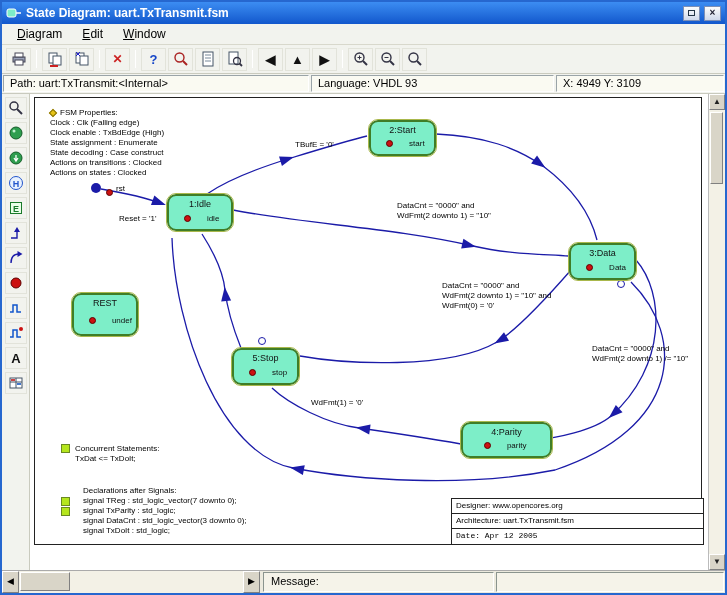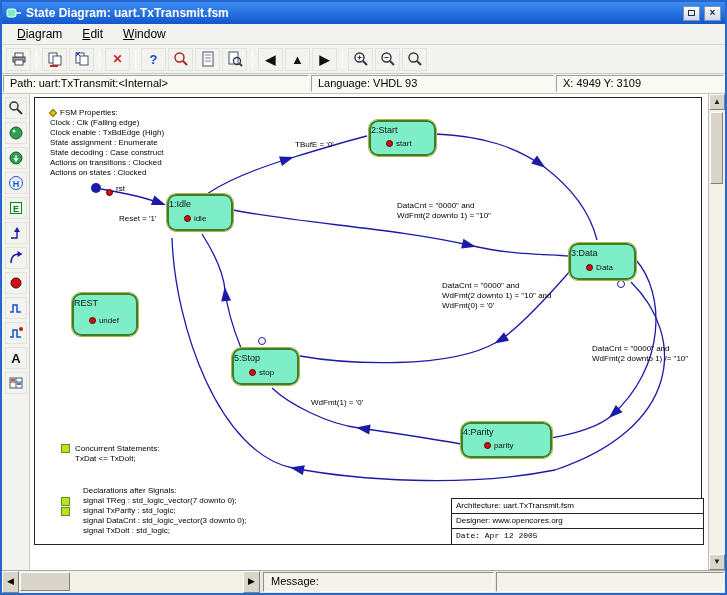--- a/index.html
+++ b/index.html
@@ -47,22 +47,22 @@
   .bottombar { height:23px; display:flex; align-items:stretch; background:#eceade; border-top:1px solid #aaa; flex:0 0 auto; }
   .hscroll { width:258px; display:flex; }
   .hbtn { width:17px; height:100%; background:#d9d5c8; border:1px solid; border-color:#fff #808080 #808080 #fff; text-align:center; font-size:9px; line-height:19px; }
   .htrack { flex:1; position:relative; background:#f3f1e6; }
   .hthumb { position:absolute; left:1px; top:1px; height:19px; width:50px; background:#d9d5c8; border:1px solid; border-color:#fff #808080 #808080 #fff; }
   .msgpanel { flex:1; border:1px solid; border-color:#8a948e #fff #fff #8a948e; margin:1px 1px 1px 3px; padding:2px 7px; background:#f5f3e9; font-size:11px; }
   .blankpanel { width:228px; border:1px solid; border-color:#8a948e #fff #fff #8a948e; margin:1px; background:#f5f3e9; }
 
   
   .state { position:absolute; background:#7deec8; border:2px solid #3f7d28; outline:1px solid #a9b84c; border-radius:9px; }
-  .state-title { text-align:left; font-size:9px; margin-top:3px; color:#111; }
-  .state-action { position:absolute; left:24%; top:54%; display:flex; gap:3px; align-items:center; font-size:8px; color:#111; }
+  .state-title { text-align:center; font-size:9px; margin-top:3px; color:#111; }
+  .state-action { position:absolute; left:24%; top:54%; display:flex; gap:16px; align-items:center; font-size:8px; color:#111; }
   .red-dot, .rdot { width:7px; height:7px; border-radius:50%; background:#cc1111; border:1px solid #5f0000; flex:0 0 auto; }
   .rdot { position:absolute; }
   .tlabel { position:absolute; font-size:8px; line-height:10px; white-space:pre-line; color:#000; }
   .tblock { position:absolute; font-size:8px; line-height:10px; color:#000; }
   .tb-title { display:flex; align-items:center; gap:4px; }
   .diamond { width:6px; height:6px; background:#e6c317; border:1px solid #857208; transform:rotate(45deg); display:inline-block; }
   .line { position:relative; }
   .cblock .tb-title::before { content:""; position:absolute; left:-14px; top:0; width:7px; height:7px; background:#b5e61d; border:1px solid #6a8a22; }
   .cblock .tb-title, .cblock .line { position:relative; }
   .decl .line:nth-child(1)::before, .decl .line:nth-child(2)::before { content:""; position:absolute; left:-22px; top:1px; width:7px; height:7px; background:#b5e61d; border:1px solid #6a8a22; }
@@ -383,22 +383,22 @@
             </div>
           <div>
               <div class="line">signal TReg : std_logic_vector(7 downto 0);</div>
               <div class="line">signal TxParity : std_logic;</div>
               <div class="line">signal DataCnt : std_logic_vector(3 downto 0);</div>
               <div class="line">signal TxDoIt : std_logic;</div>
             </div>
         </div>
 
         <div class="infobox">
+            <div class="line">Designer: www.opencores.org</div>
             <div class="line">Architecture: uart.TxTransmit.fsm</div>
-            <div class="line">Designer: www.opencores.org</div>
             <div class="line">Date: Apr 12 2005</div>
           </div>
 
       </div>
     </div>
 
     <div class="vscroll">
       <div class="sbtn">▲</div>
       <div class="vtrack">
           <div class="vthumb"></div>

